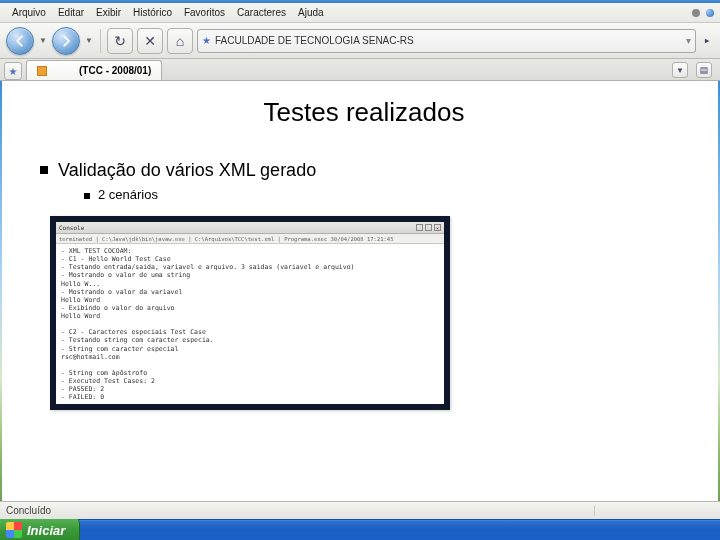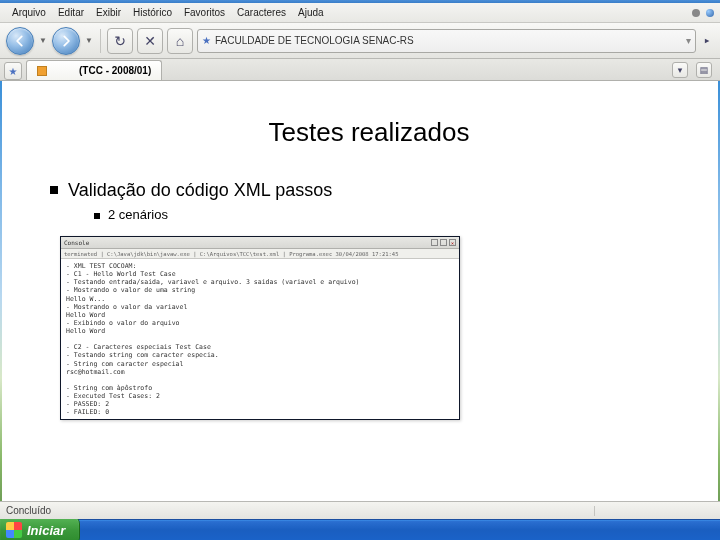--- a/index.html
+++ b/index.html
@@ -98,44 +98,43 @@
   .tab-strip .right-ctrl { margin-left: auto; display:flex; gap:4px; align-items:center; margin-bottom:2px; }
   .content-wrap {
     flex: 1;
     background: #fff;
     margin: 0 2px;
     overflow: hidden;
     position: relative;
   }
   .slide {
     position: absolute; inset: 0;
-    padding: 12px 30px 10px 48px;
+    padding: 12px 30px 10px 38px;
     font-family: Arial, sans-serif;
     color: #000;
-    margin-top: 20px;
   }
   .slide-title {
     text-align: center;
     font-size: 26px;
     font-weight: normal;
     margin-bottom: 32px;
     margin-top: 4px;
   }
   .bullet-row { display: flex; align-items: flex-start; margin-bottom: 6px; }
   .sq-bullet { width: 8px; height: 8px; background: #000; margin-top: 6px; margin-right: 10px; flex: none; }
   .b1-text { font-size: 18px; }
   .sub-list { margin-left: 44px; margin-top: 4px; margin-bottom: 14px; }
   .sub-row { display: flex; align-items: flex-start; margin-bottom: 2px; }
   .sm-bullet { width: 6px; height: 6px; background: #000; margin-top: 6px; margin-right: 8px; flex: none; }
   .sub-text { font-size: 13px; }
   .result-row { display: flex; align-items: flex-start; }
   .console-ss {
     margin-left: 10px;
     width: 400px;
-    border: 1px solid #0f172a;
+    border: 6px solid #0f172a;
     background: #f4f4f0;
     font-family: monospace;
     font-size: 6.5px;
     color: #333;
     box-shadow: 1px 1px 3px rgba(0,0,0,.2);
   }
   .console-titlebar {
     height: 12px;
     background: linear-gradient(#e8e8e4,#d8d8d4);
     border-bottom: 1px solid #b0b0ac;
@@ -259,21 +258,21 @@
       </div>
   </div>
 </div>
 
 <div class="content-wrap">
   <div class="slide">
     <div class="slide-title">Testes realizados</div>
 
     <div class="bullet-row">
       <div class="sq-bullet"></div>
-      <div class="b1-text">Validação do código XML passos</div>
+      <div class="b1-text">Validação do vários XML gerado</div>
     </div>
     <div class="sub-list">
       <div class="sub-row">
         <div class="sm-bullet"></div>
         <div class="sub-text">2 cenários</div>
       </div>
     </div>
 
     <div class="result-row">
       <div class="console-ss">

